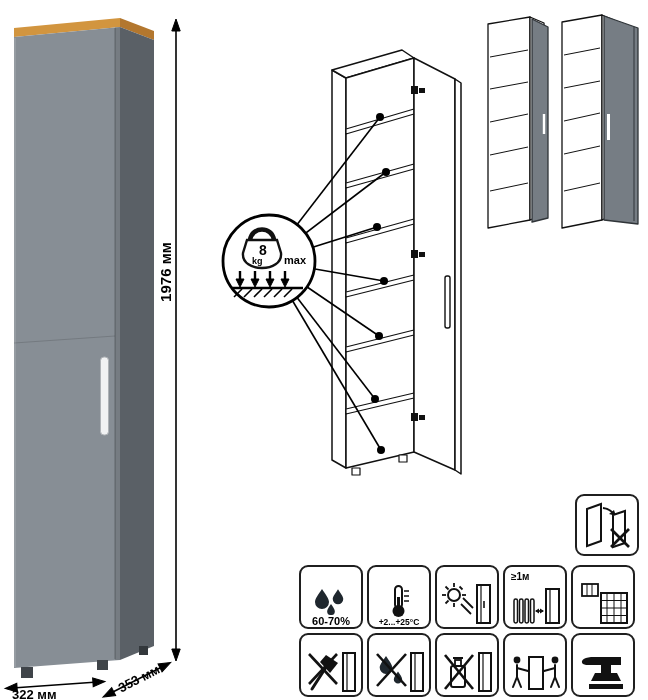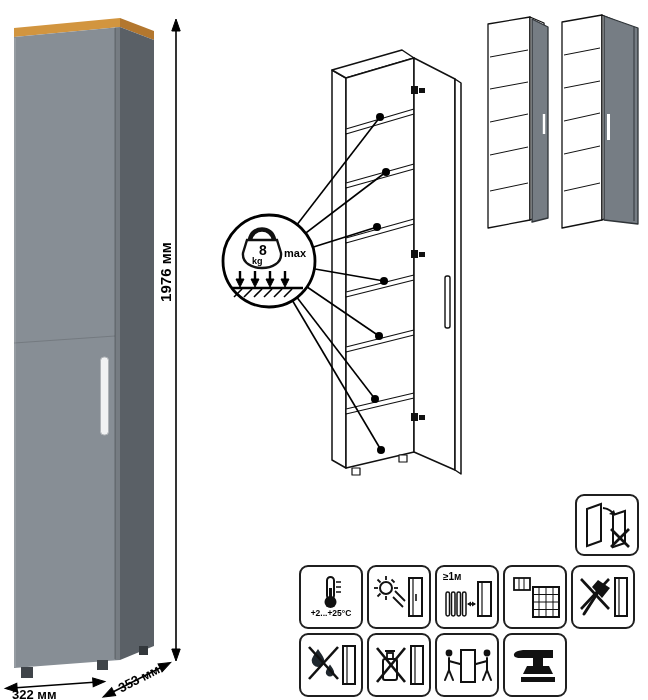--- a/index.html
+++ b/index.html
@@ -6,23 +6,23 @@
   html,body{background:#fff}
   body{font-family:"Liberation Sans",sans-serif}
   .stage{position:relative;width:648px;height:700px;background:#fff;overflow:hidden}
   svg.scene{position:absolute;left:0;top:0;display:block}
   .lbl{position:absolute;font-weight:700;color:#000;white-space:nowrap}
   .lbl-height{left:126px;top:263px;width:80px;height:18px;text-align:center;font-size:15px;transform:rotate(-90deg)}
   .lbl-width{left:12px;top:687px;font-size:13px}
   .lbl-depth{left:106px;top:671px;width:66px;text-align:center;font-size:13px;transform:rotate(-27deg)}
   .lbl-w8{left:252px;top:242px;width:22px;text-align:center;font-size:14px}
   .lbl-kg{left:252px;top:256px;width:22px;text-align:left;font-size:9px}
-  .lbl-max{left:284px;top:247px;font-size:11px}
+  .lbl-max{left:284px;top:254px;font-size:11px}
   .icon-grid{position:absolute;left:299px;top:565px;display:grid;grid-template-columns:repeat(5,64px);grid-auto-rows:64px;gap:4px}
-  .cell{border:2px solid #1f1f1f;border-radius:9px;background:#fff;display:flex;flex-direction:column;align-items:center;justify-content:center;position:relative}
+  .cell{border:2px solid #1f1f1f;border-radius:9px;background:#fff;display:flex;flex-direction:column;align-items:center;justify-content:flex-end;position:relative}
   .cell-label{font-weight:700;font-size:11px;line-height:1.1;color:#000}
   .cell-label.small{font-size:8.5px}
   .dist-label{position:absolute;left:6px;top:4px;font-weight:700;font-size:10px;color:#000}
   .lone-box{position:absolute;left:575px;top:494px;width:64px;height:62px;border:2px solid #1f1f1f;border-radius:9px;background:#fff;display:flex;align-items:center;justify-content:center}
 </style>
 </head>
 <body>
 
 <div class="stage">
 
@@ -173,20 +173,28 @@
       <path d="M22,7 A16,16 0 0 1 33,13" fill="none" stroke="#111" stroke-width="1.8"></path>
       <polygon points="35,15 28,13 33,9" fill="#111"></polygon>
       <polygon points="32,14 44,10 44,42 32,46" fill="#fff" stroke="#111" stroke-width="2"></polygon>
       <line x1="30" y1="28" x2="48" y2="46" stroke="#111" stroke-width="2.6"></line>
       <line x1="48" y1="28" x2="30" y2="46" stroke="#111" stroke-width="2.6"></line>
     </svg>
   </div>
 
   <div class="icon-grid">
 
+    <div class="cell">
+      <svg width="44" height="30" viewBox="0 0 44 30">
+        <path d="M0,-9 C3.5,-3.5 7,0.5 7,4 A7,7 0 1 1 -7,4 C-7,0.5 -3.5,-3.5 0,-9 Z" transform="translate(13,13)" fill="#1f272e"></path>
+        <path d="M0,-9 C3.5,-3.5 7,0.5 7,4 A7,7 0 1 1 -7,4 C-7,0.5 -3.5,-3.5 0,-9 Z" transform="translate(29,11) scale(0.75)" fill="#1f272e"></path>
+        <path d="M0,-9 C3.5,-3.5 7,0.5 7,4 A7,7 0 1 1 -7,4 C-7,0.5 -3.5,-3.5 0,-9 Z" transform="translate(22,24) scale(0.55)" fill="#1f272e"></path>
+      </svg>
+      <div class="cell-label">60-70%</div>
+    </div>
 
     <div class="cell">
       <svg width="32" height="34" viewBox="0 0 32 34">
         <rect x="12" y="2" width="7" height="22" rx="3.5" fill="#fff" stroke="#111" stroke-width="2"></rect>
         <line x1="21" y1="7" x2="26" y2="7" stroke="#111" stroke-width="1.5"></line>
         <line x1="21" y1="12" x2="26" y2="12" stroke="#111" stroke-width="1.5"></line>
         <line x1="21" y1="17" x2="26" y2="17" stroke="#111" stroke-width="1.5"></line>
         <rect x="14" y="13" width="3" height="11" fill="#111"></rect>
         <circle cx="15.5" cy="27" r="6" fill="#111"></circle>
       </svg>

